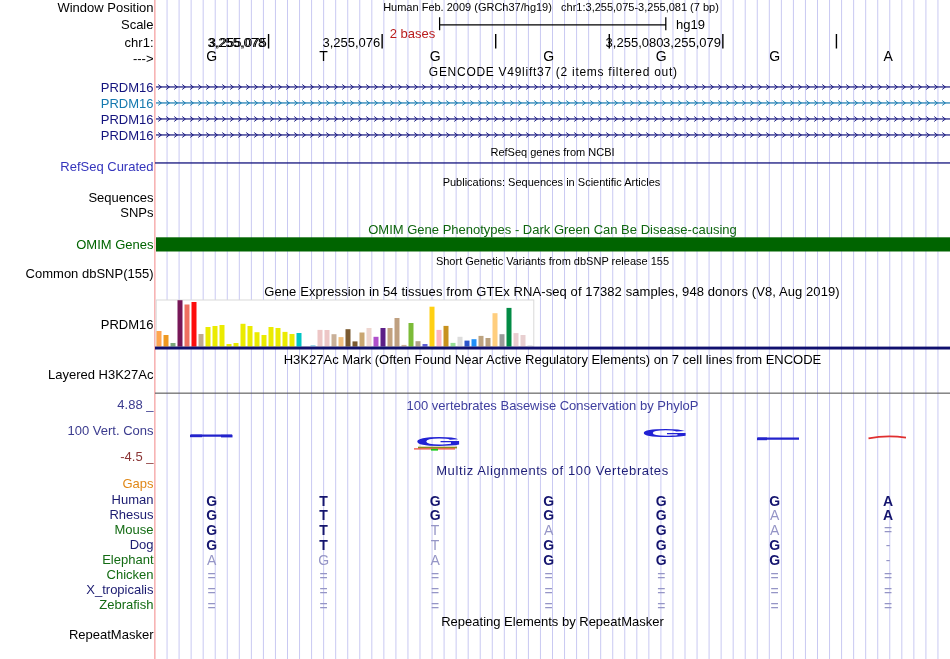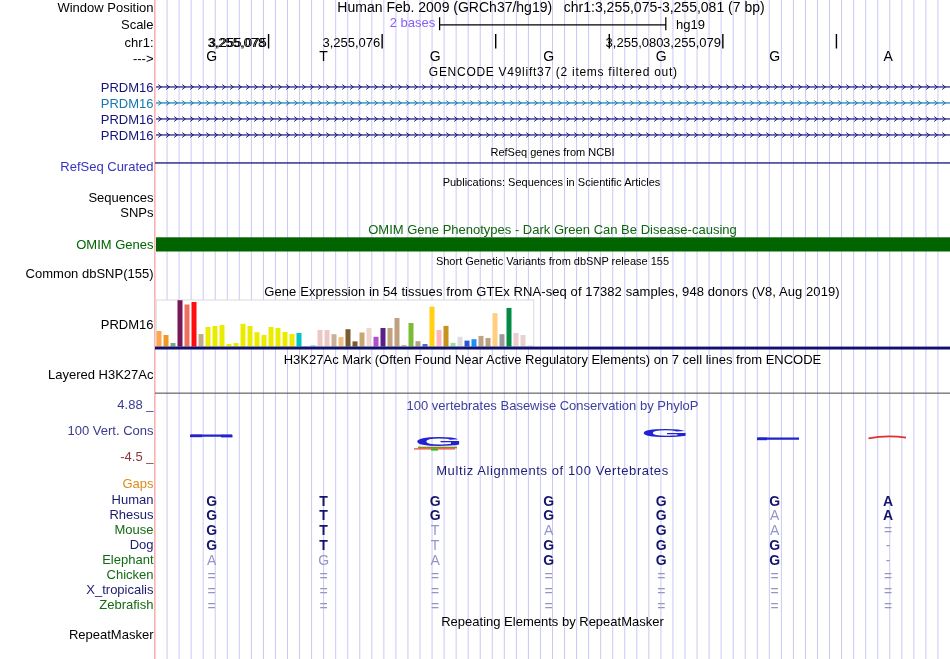--- a/index.html
+++ b/index.html
@@ -114,22 +114,22 @@
     <div style="position:absolute;font-size:13px;line-height:15px;color:#e08818;font-weight:normal;white-space:pre;top:476px;left:-246.5px;width:400px;text-align:right;">Gaps</div>
     <div style="position:absolute;font-size:13px;line-height:15px;color:#1b1b70;font-weight:normal;white-space:pre;top:492px;left:-246.5px;width:400px;text-align:right;">Human</div>
     <div style="position:absolute;font-size:13px;line-height:15px;color:#1b1b70;font-weight:normal;white-space:pre;top:507px;left:-246.5px;width:400px;text-align:right;">Rhesus</div>
     <div style="position:absolute;font-size:13px;line-height:15px;color:#136b13;font-weight:normal;white-space:pre;top:522px;left:-246.5px;width:400px;text-align:right;">Mouse</div>
     <div style="position:absolute;font-size:13px;line-height:15px;color:#1b1b70;font-weight:normal;white-space:pre;top:537px;left:-246.5px;width:400px;text-align:right;">Dog</div>
     <div style="position:absolute;font-size:13px;line-height:15px;color:#136b13;font-weight:normal;white-space:pre;top:552.4px;left:-246.5px;width:400px;text-align:right;">Elephant</div>
     <div style="position:absolute;font-size:13px;line-height:15px;color:#136b13;font-weight:normal;white-space:pre;top:567px;left:-246.5px;width:400px;text-align:right;">Chicken</div>
     <div style="position:absolute;font-size:13px;line-height:15px;color:#1b1b70;font-weight:normal;white-space:pre;top:582px;left:-246.5px;width:400px;text-align:right;">X_tropicalis</div>
     <div style="position:absolute;font-size:13px;line-height:15px;color:#136b13;font-weight:normal;white-space:pre;top:597px;left:-246.5px;width:400px;text-align:right;">Zebrafish</div>
     <div style="position:absolute;font-size:13px;line-height:15px;color:#000;font-weight:normal;white-space:pre;top:626.8px;left:-246.5px;width:400px;text-align:right;">RepeatMasker</div>
-    <div style="position:absolute;font-size:14px;line-height:15px;color:#000;font-weight:normal;white-space:pre;top:-0.5px;left:151px;width:800px;text-align:center;">Human Feb. 2009 (GRCh37/hg19)&nbsp;&nbsp;&nbsp;chr1:3,255,075-3,255,081 (7 bp)</div>
-    <div style="position:absolute;font-size:13px;line-height:15px;color:#8b5cf6;font-weight:normal;white-space:pre;top:15px;left:35.3px;width:400px;text-align:right;">2 bases</div>
+    <div style="position:absolute;font-size:11px;line-height:15px;color:#000;font-weight:normal;white-space:pre;top:-0.5px;left:151px;width:800px;text-align:center;">Human Feb. 2009 (GRCh37/hg19)&nbsp;&nbsp;&nbsp;chr1:3,255,075-3,255,081 (7 bp)</div>
+    <div style="position:absolute;font-size:13px;line-height:15px;color:#b91c1c;font-weight:normal;white-space:pre;top:26px;left:35.3px;width:400px;text-align:right;">2 bases</div>
     <div style="position:absolute;font-size:13px;line-height:15px;color:#000;font-weight:normal;white-space:pre;top:16.6px;left:676px;">hg19</div>
     <div style="position:absolute;font-size:13px;line-height:15px;color:#000;font-weight:normal;white-space:pre;top:34.7px;left:-133.33px;width:400px;text-align:right;">3,255,075</div>
     <div style="position:absolute;font-size:13px;line-height:15px;color:#000;font-weight:normal;white-space:pre;top:34.7px;left:-19.76px;width:400px;text-align:right;">3,255,076</div>
     <div style="position:absolute;font-size:13px;line-height:15px;color:#000;font-weight:normal;white-space:pre;top:34.7px;left:207.39px;width:400px;text-align:left;">3,255,078</div>
     <div style="position:absolute;font-size:13px;line-height:15px;color:#000;font-weight:normal;white-space:pre;top:34.7px;left:320.96px;width:400px;text-align:right;">3,255,079</div>
     <div style="position:absolute;font-size:13px;line-height:15px;color:#000;font-weight:normal;white-space:pre;top:34.7px;left:434.53px;width:400px;text-align:center;">3,255,080</div>
     <div style="position:absolute;font-size:14px;line-height:16px;color:#000;font-weight:normal;white-space:pre;top:48px;left:-188.4px;width:800px;text-align:center;">G</div>
     <div style="position:absolute;font-size:14px;line-height:16px;color:#000;font-weight:normal;white-space:pre;top:48px;left:-76.4px;width:800px;text-align:center;">T</div>
     <div style="position:absolute;font-size:14px;line-height:16px;color:#000;font-weight:normal;white-space:pre;top:48px;left:35.1px;width:800px;text-align:center;">G</div>
     <div style="position:absolute;font-size:14px;line-height:16px;color:#000;font-weight:normal;white-space:pre;top:48px;left:148.6px;width:800px;text-align:center;">G</div>

